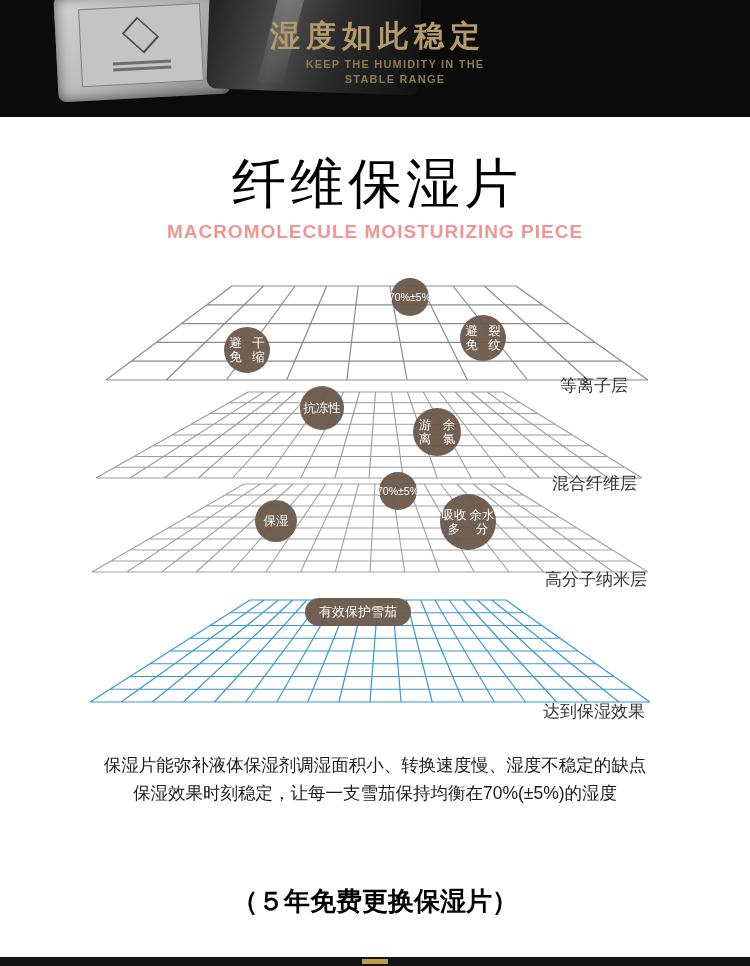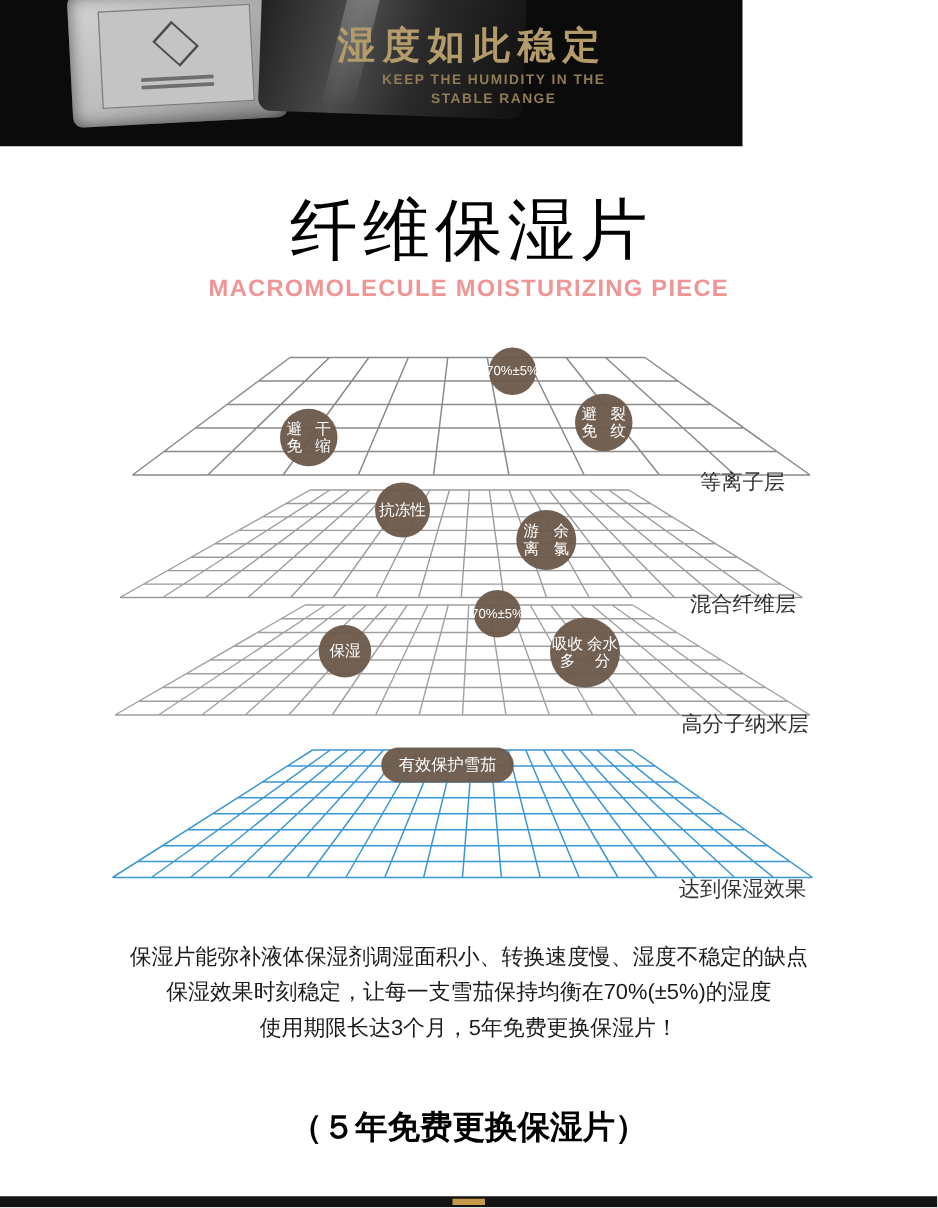--- a/index.html
+++ b/index.html
@@ -11,21 +11,21 @@
     height: 966px;
     margin: 0 auto;
     background: #ffffff;
     overflow: hidden;
   }
 
   
   .header {
     position: absolute;
     left: 0; top: 0;
-    width: 594px; height: 117px;
+    width: 750px; height: 117px;
     background: #0b0b0b;
     overflow: hidden;
     padding-left: 48px;
   }
   .pkg-left {
     position: absolute;
     left: 56px; top: -8px;
     width: 172px; height: 106px;
     background: linear-gradient(135deg, #d6d6d6 0%, #b9b9b9 45%, #8f8f8f 100%);
     border-radius: 8px;
@@ -266,21 +266,20 @@
 
     <div class="layer-label" style="left:560px; top:104px;">等离子层</div>
     <div class="layer-label" style="left:552px; top:202px;">混合纤维层</div>
     <div class="layer-label" style="left:545px; top:298px;">高分子纳米层</div>
     <div class="layer-label" style="left:543px; top:430px;">达到保湿效果</div>
   </div>
 
   <div class="paragraph">
     <div>保湿片能弥补液体保湿剂调湿面积小、转换速度慢、湿度不稳定的缺点</div>
     <div>保湿效果时刻稳定，让每一支雪茄保持均衡在70%(±5%)的湿度</div>
-    <div>使用期限长达3个月，5年免费更换保湿片！</div>
   </div>
 
   <div class="promo">（５年免费更换保湿片）</div>
 
   <div class="footer-strip">
     <div class="footer-accent"></div>
   </div>
 
 </div>
 

